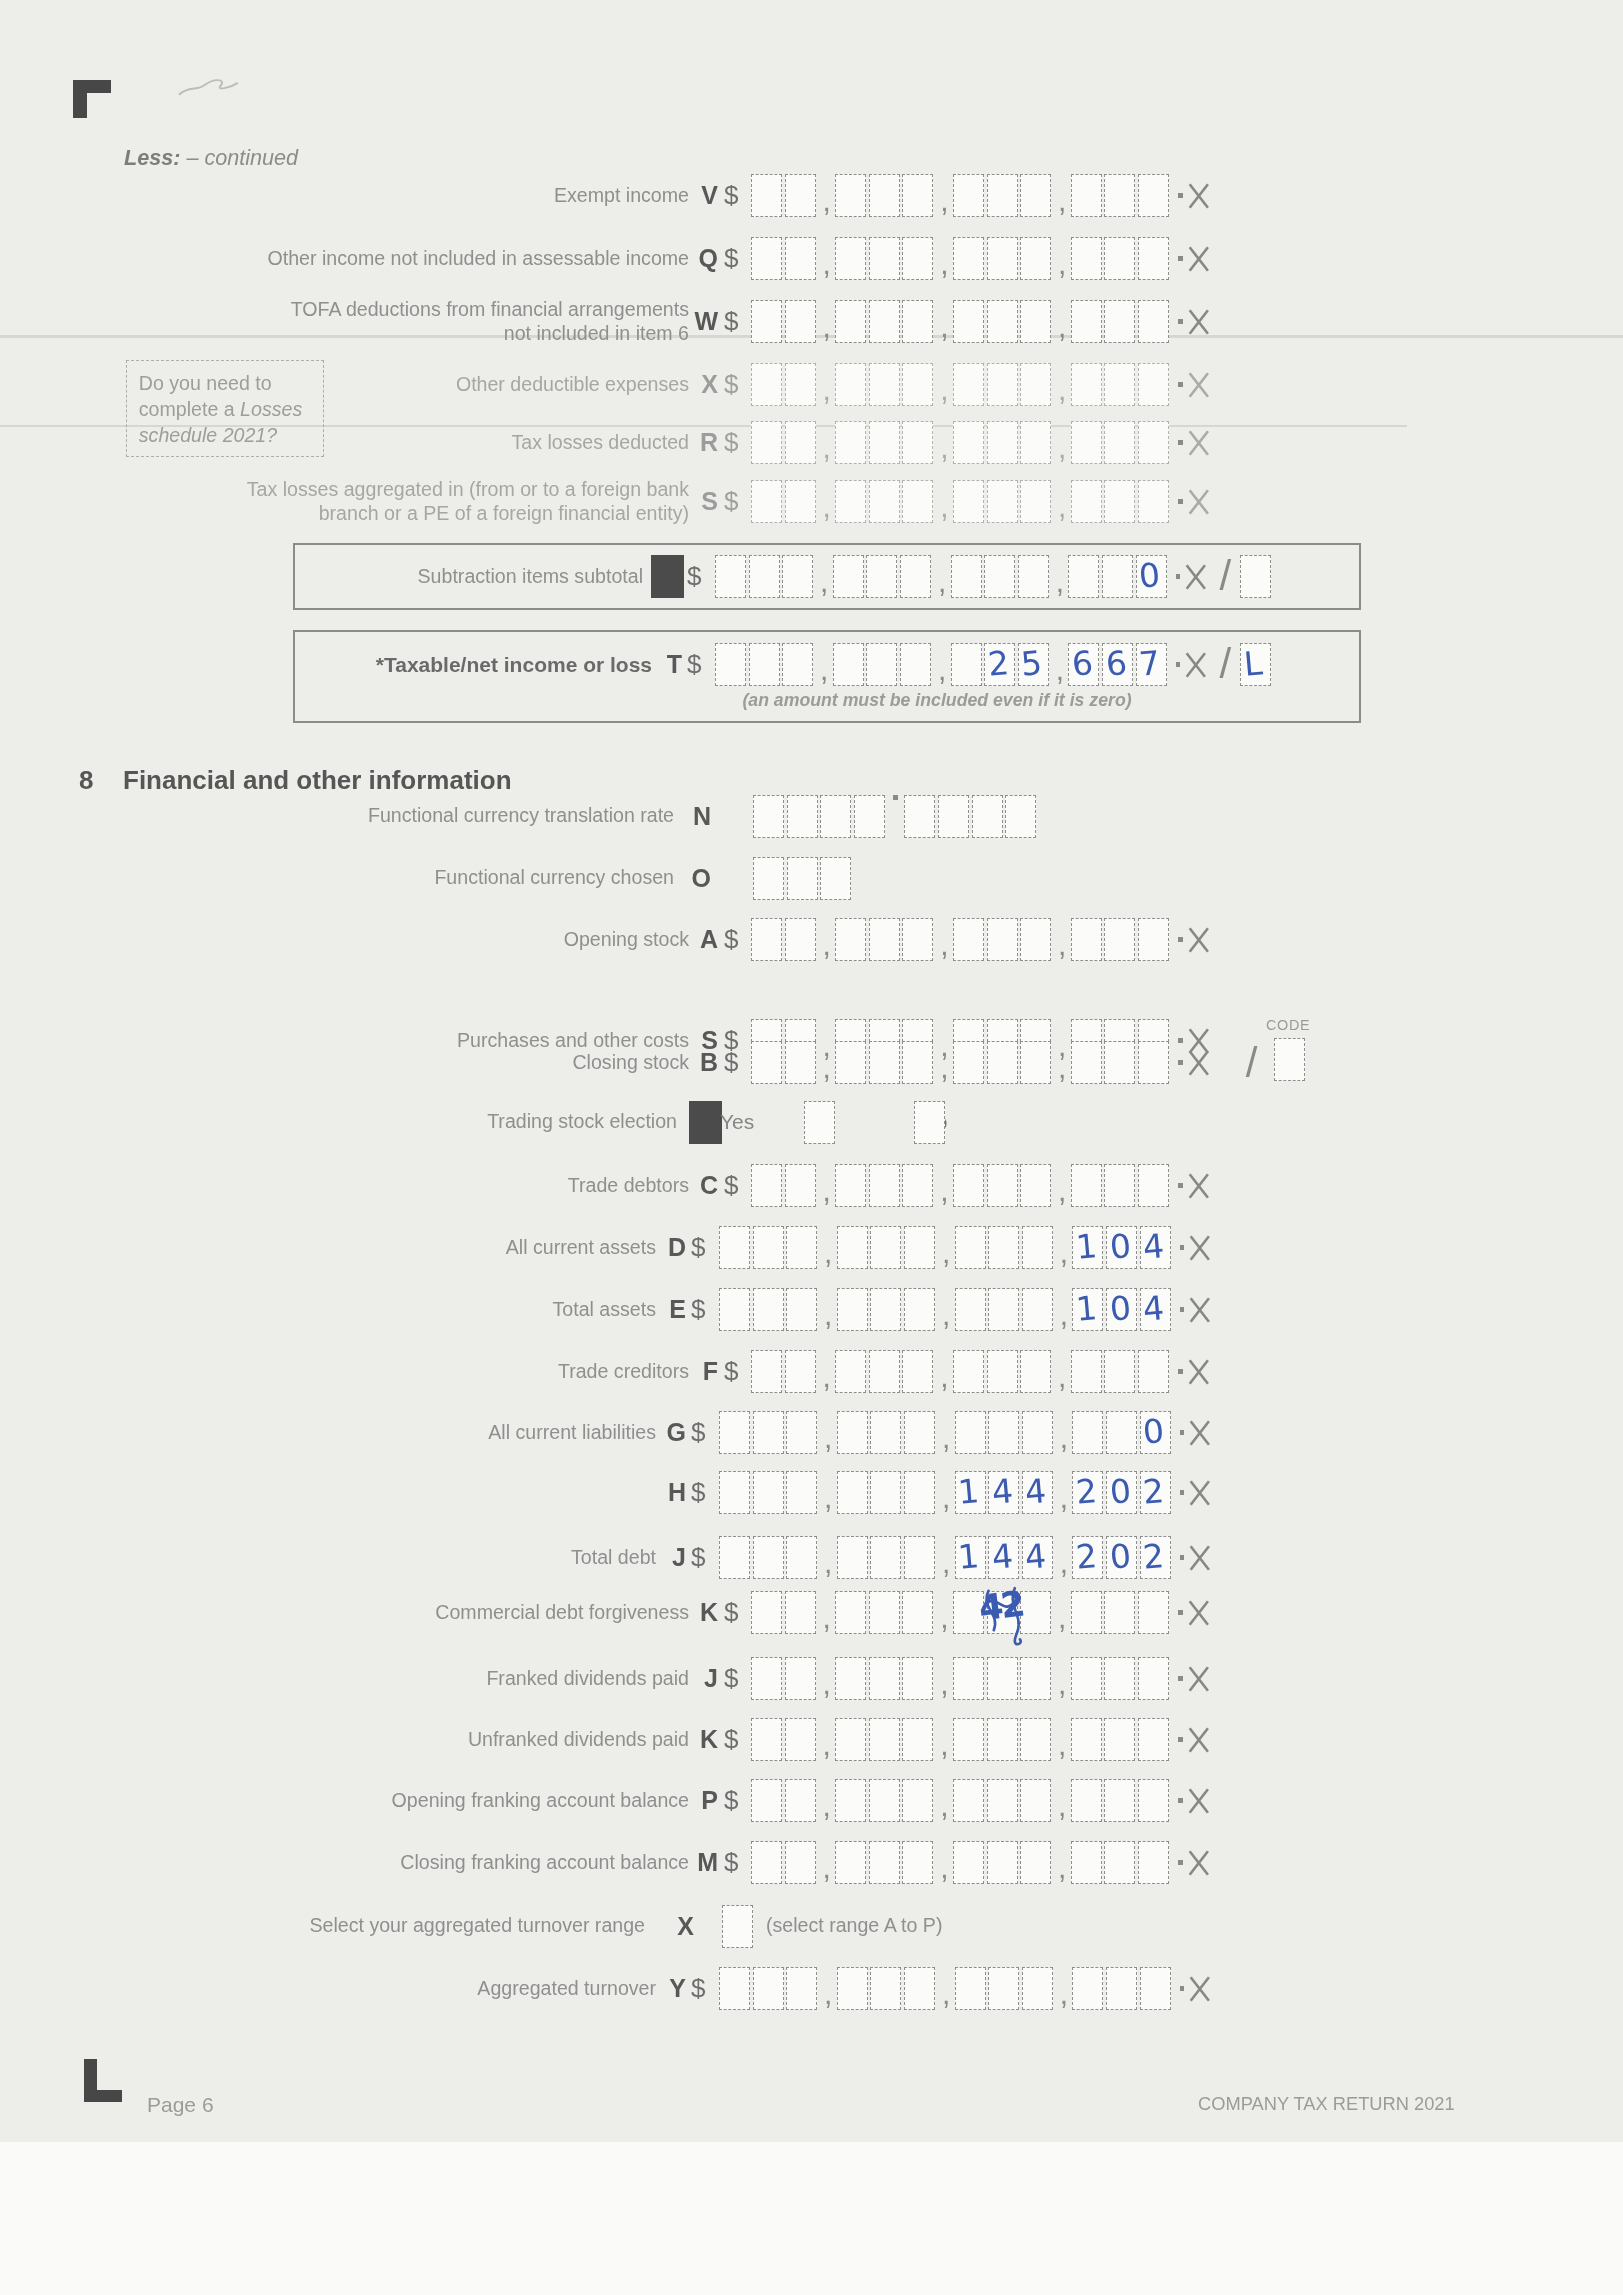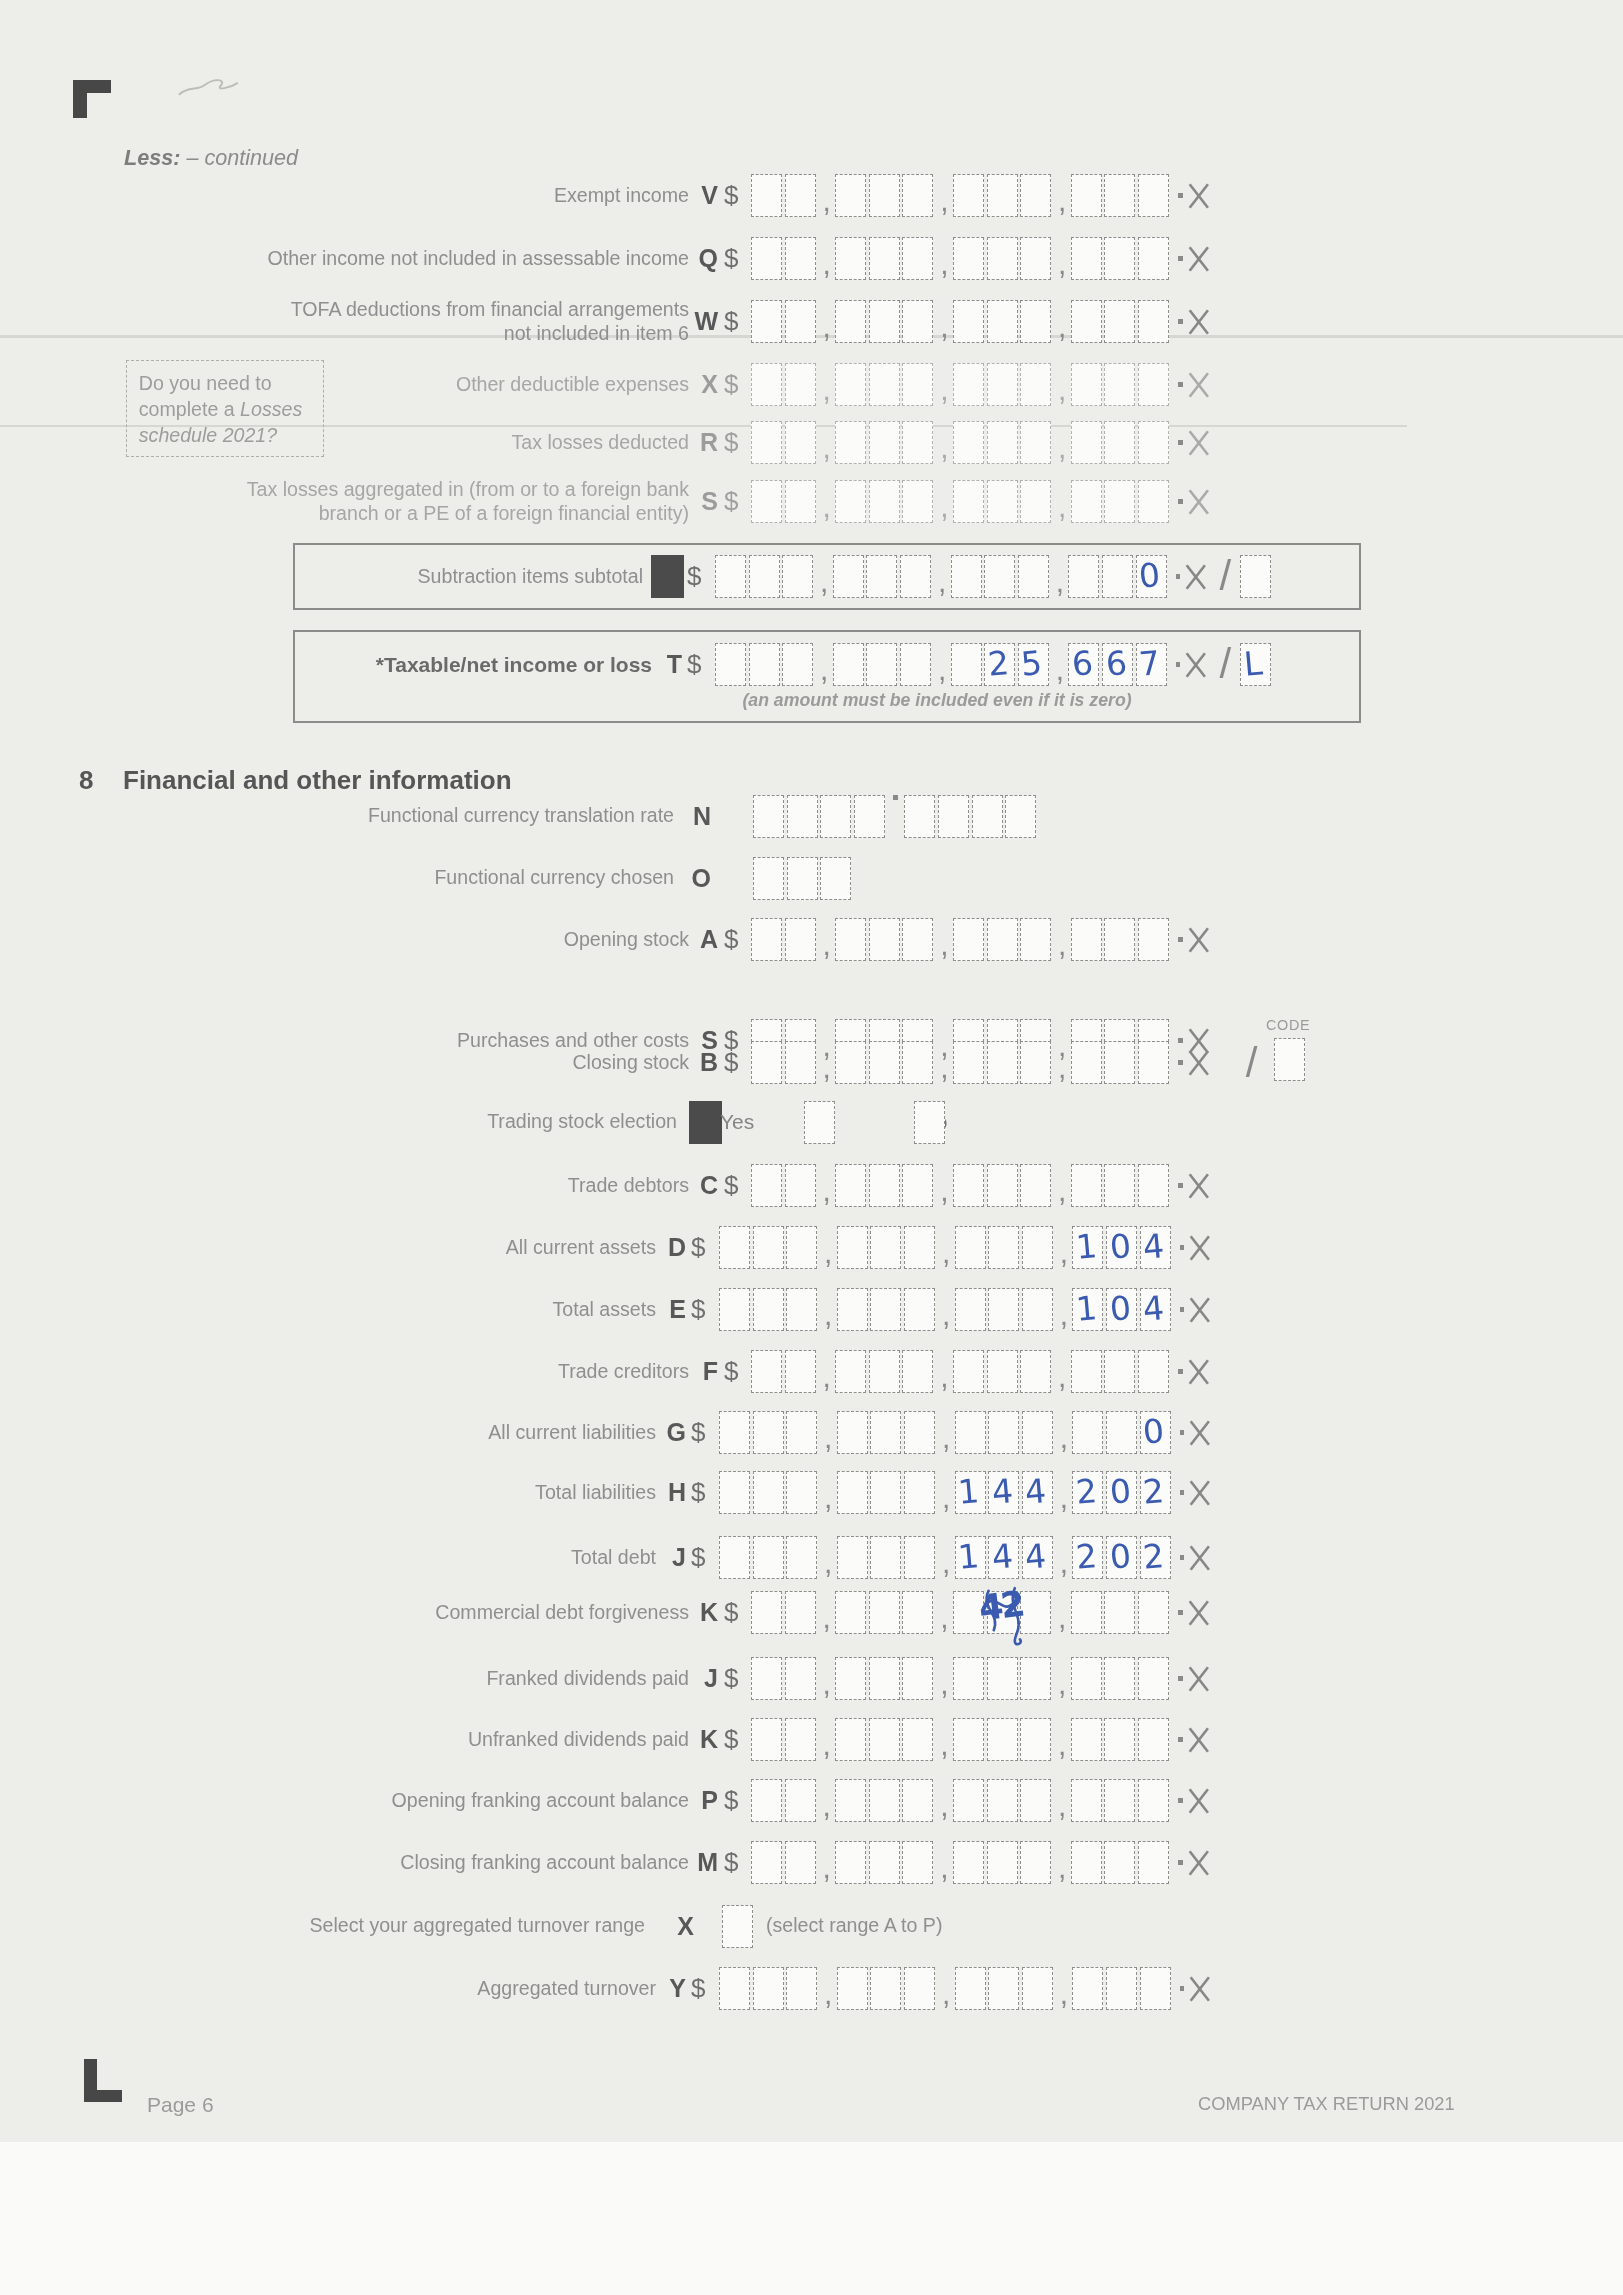--- a/index.html
+++ b/index.html
@@ -768,23 +768,20 @@
           <span class="cm">
             <span class="dot"></span>
             <svg width="23.6" height="30" viewBox="0 0 36 46">
               <line x1="4" y1="5" x2="32" y2="41"></line>
               <line x1="32" y1="5" x2="4" y2="41"></line>
             </svg>
           </span>
         </div>
       </div>
       <div class="row" style="top: 1471px;">
-        <div class="lbl" style="left: 0px; width: 656px; top: 9.8px;">
-          <div class="field-label-line">Total liabilities</div>
-        </div>
         <div class="ltr" style="left: 630px; width: 56px; top: 0px;">H</div>
         <div class="dlr" style="left: 691px; top: 0px;">$</div>
         <div class="boxes" style="left: 719px; top: 0px;">
           <span class="grp">
             <span class="bx"></span>
             <span class="bx"></span>
             <span class="bx"></span>
           </span>
           <span class="comma">,</span>
           <span class="grp">

